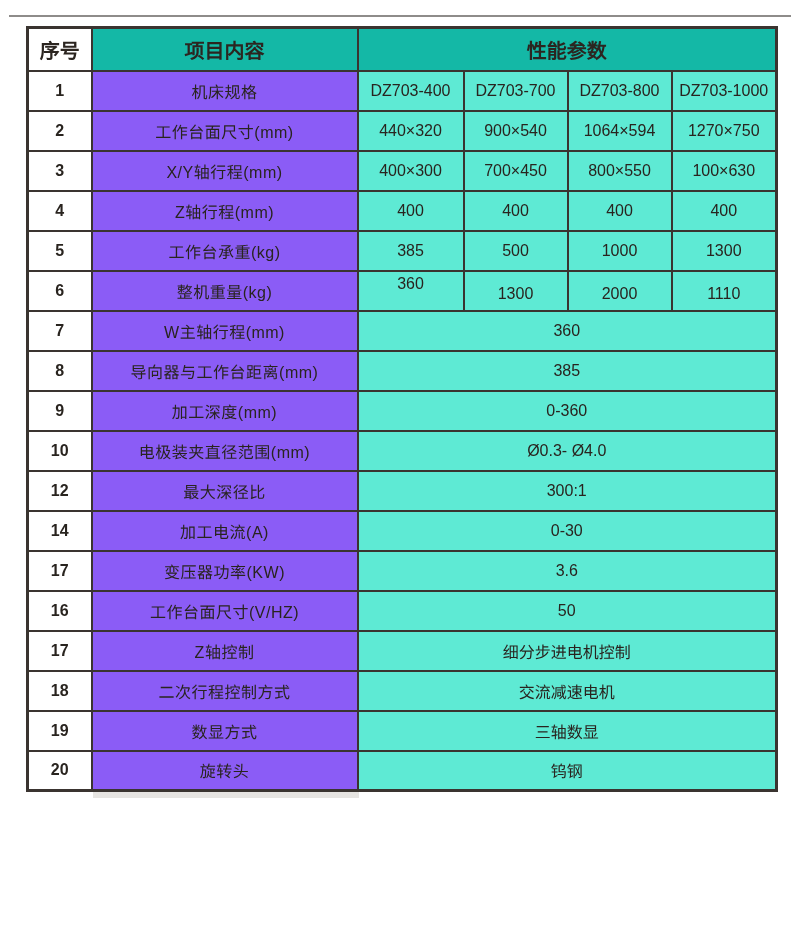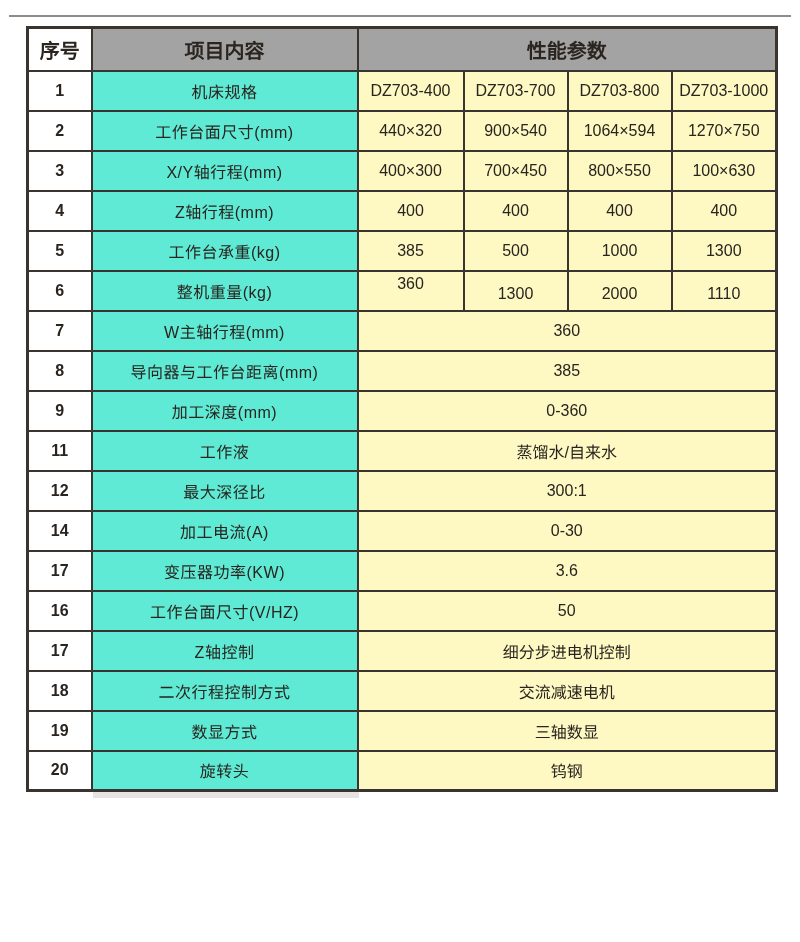--- a/index.html
+++ b/index.html
@@ -33,34 +33,34 @@
     padding: 0;
     overflow: hidden;
   }
   .spec-table thead tr { height: 43px; }
   .spec-table tbody tr { height: 40px; }
   th.h-seq {
     background: #ffffff;
     font-size: 20px; font-weight: bold; color: #2b2520;
   }
   th.h-item, th.h-params {
-    background: #a3a3a3;
+    background: #14b8a6;
     font-size: 20px; font-weight: bold; color: #2b2520;
   }
   td.seq {
     background: #ffffff;
     font-size: 16px; font-weight: bold;
   }
   td.item {
-    background: #5eead4;
+    background: #8b5cf6;
     font-size: 16px; font-weight: normal;
     letter-spacing: 0.5px;
   }
   td.val {
-    background: #fef9c3;
+    background: #5eead4;
     font-size: 16px;
     text-align: center;
   }
   td.val span { display: inline-block; }
   
   .shift-up   { transform: translateY(-7px); }
   .shift-down { transform: translateY(3px); }
   .gray-tail {
     position: absolute;
     left: 67px; bottom: -6px;
@@ -148,23 +148,23 @@
         <td class="seq">8</td>
         <td class="item">导向器与工作台距离(mm)</td>
         <td class="val" colspan="4"><span>385</span></td>
       </tr>
       <tr>
         <td class="seq">9</td>
         <td class="item">加工深度(mm)</td>
         <td class="val" colspan="4"><span>0-360</span></td>
       </tr>
       <tr>
-        <td class="seq">11</td>
-        <td class="item">工作液</td>
-        <td class="val" colspan="4"><span>蒸馏水/自来水</span></td>
+        <td class="seq">10</td>
+        <td class="item">电极装夹直径范围(mm)</td>
+        <td class="val" colspan="4"><span>Ø0.3- Ø4.0</span></td>
       </tr>
       <tr>
         <td class="seq">12</td>
         <td class="item">最大深径比</td>
         <td class="val" colspan="4"><span>300:1</span></td>
       </tr>
       <tr>
         <td class="seq">14</td>
         <td class="item">加工电流(A)</td>
         <td class="val" colspan="4"><span>0-30</span></td>

